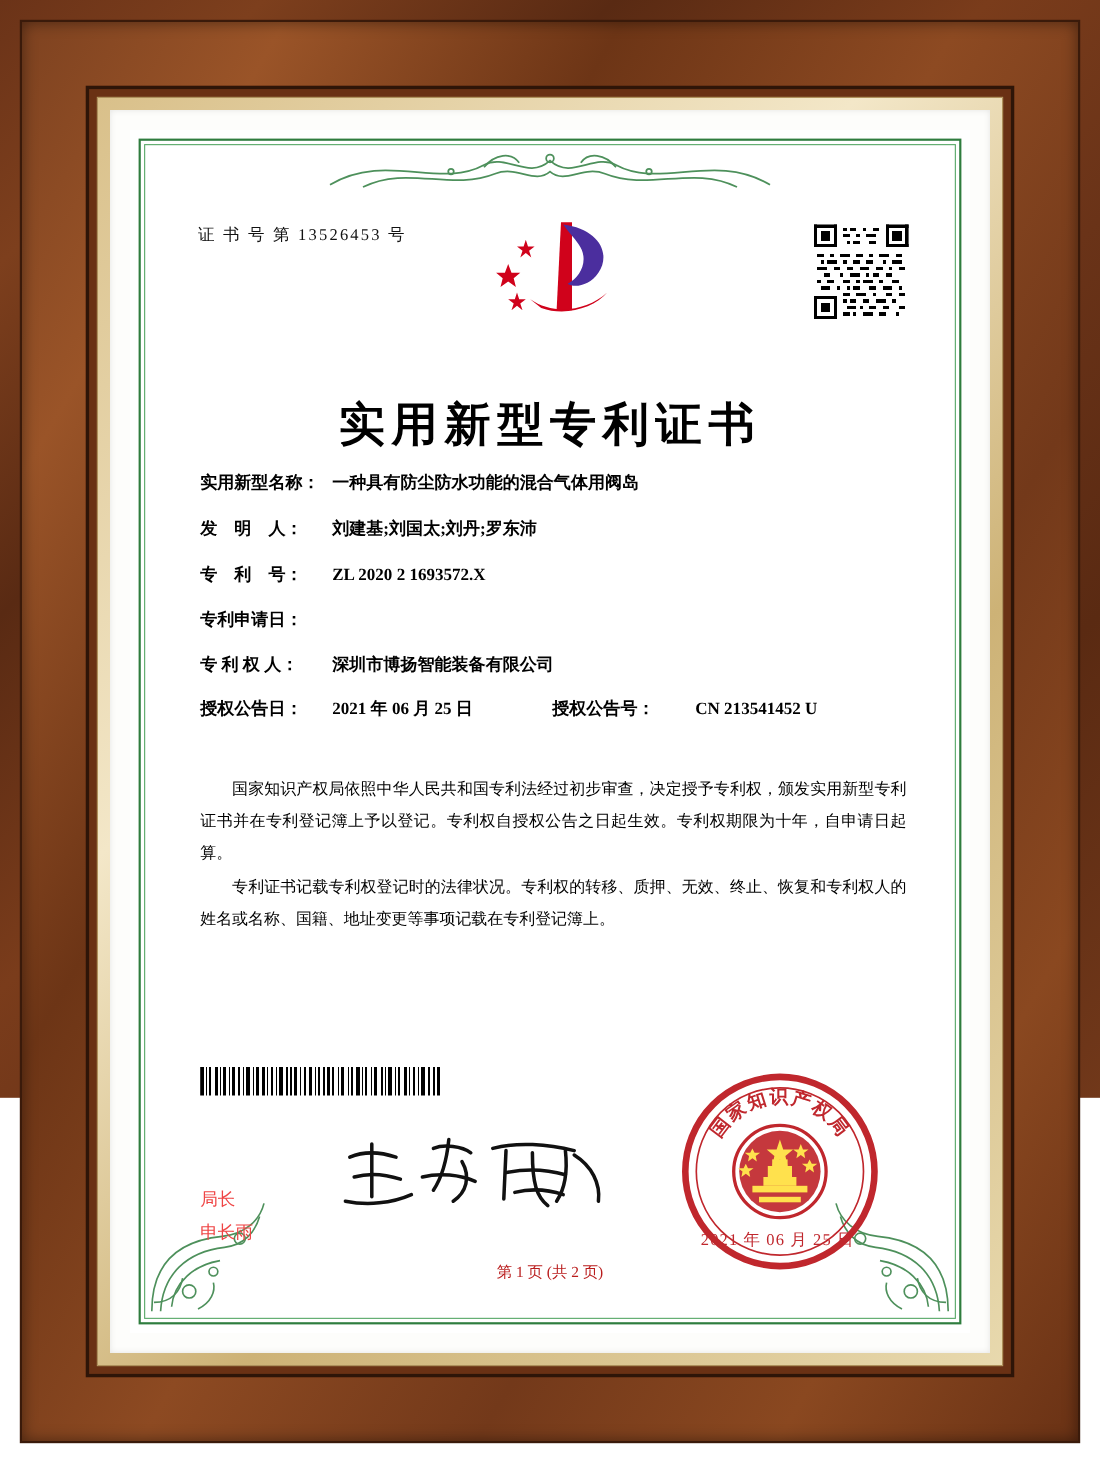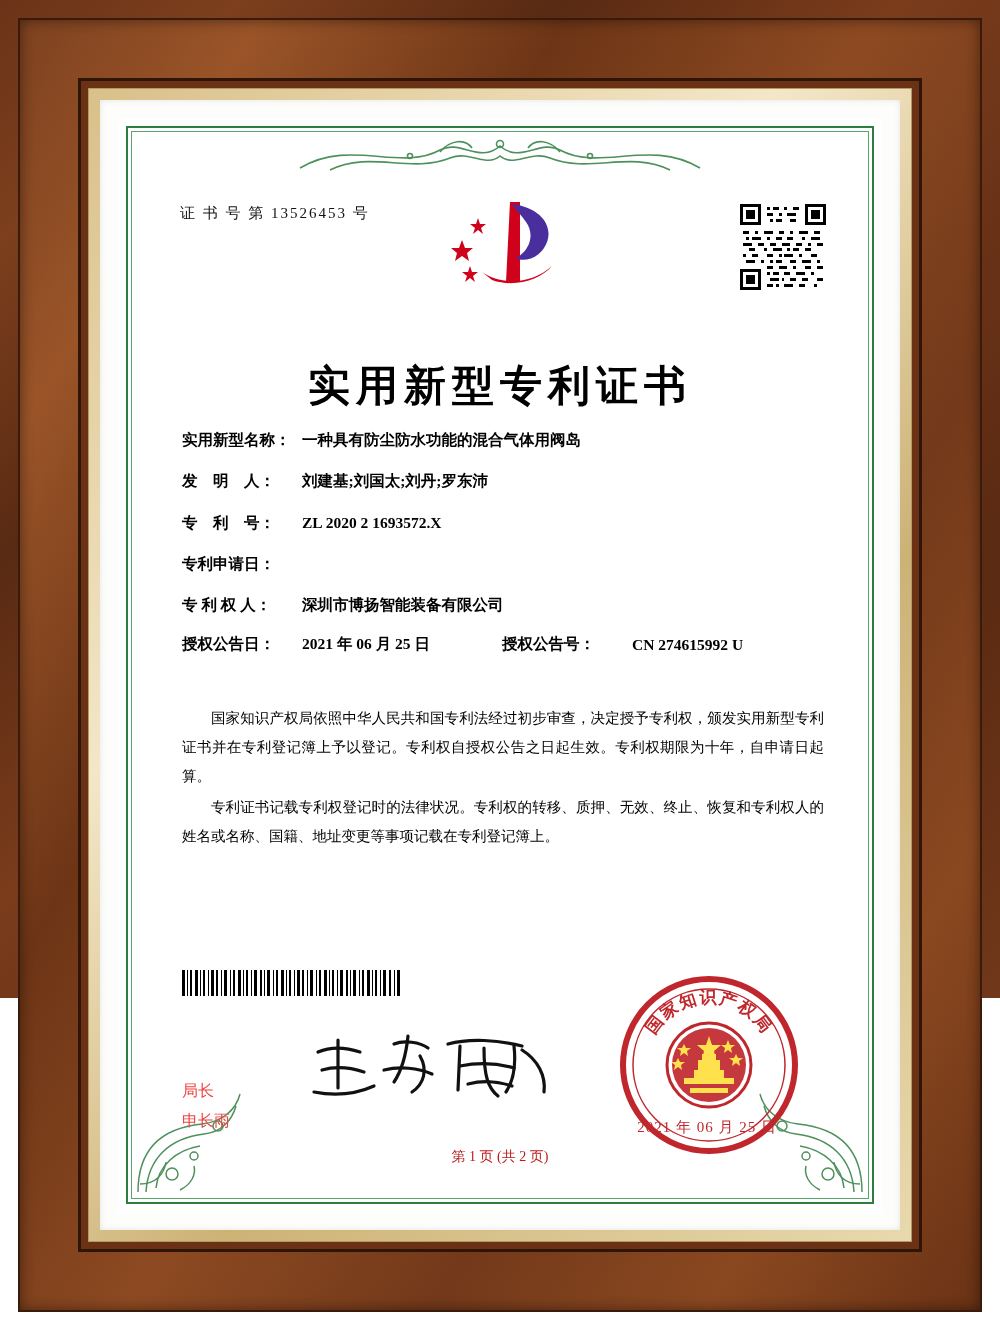--- a/index.html
+++ b/index.html
@@ -294,21 +294,21 @@
           <div class="lbl">专利申请日：</div>
         </div>
         <div class="row">
           <div class="lbl">专 利 权 人：</div>
           <div class="val">深圳市博扬智能装备有限公司</div>
         </div>
         <div class="row-pub">
           <div class="lbl">授权公告日：</div>
           <div class="v1">2021 年 06 月 25 日</div>
           <div class="lbl2">授权公告号：</div>
-          <div class="v2">CN 274615992 U</div>
+          <div class="v2">CN 213541452 U</div>
         </div>
       </div>
 
       <div class="para">
         <p>国家知识产权局依照中华人民共和国专利法经过初步审查，决定授予专利权，颁发实用新型专利证书并在专利登记簿上予以登记。专利权自授权公告之日起生效。专利权期限为十年，自申请日起算。</p>
         <p>专利证书记载专利权登记时的法律状况。专利权的转移、质押、无效、终止、恢复和专利权人的姓名或名称、国籍、地址变更等事项记载在专利登记簿上。</p>
       </div>
 
       <svg class="barcode" viewBox="0 0 220 26" shape-rendering="crispEdges">
         <rect width="220" height="26" fill="#fff"></rect>

